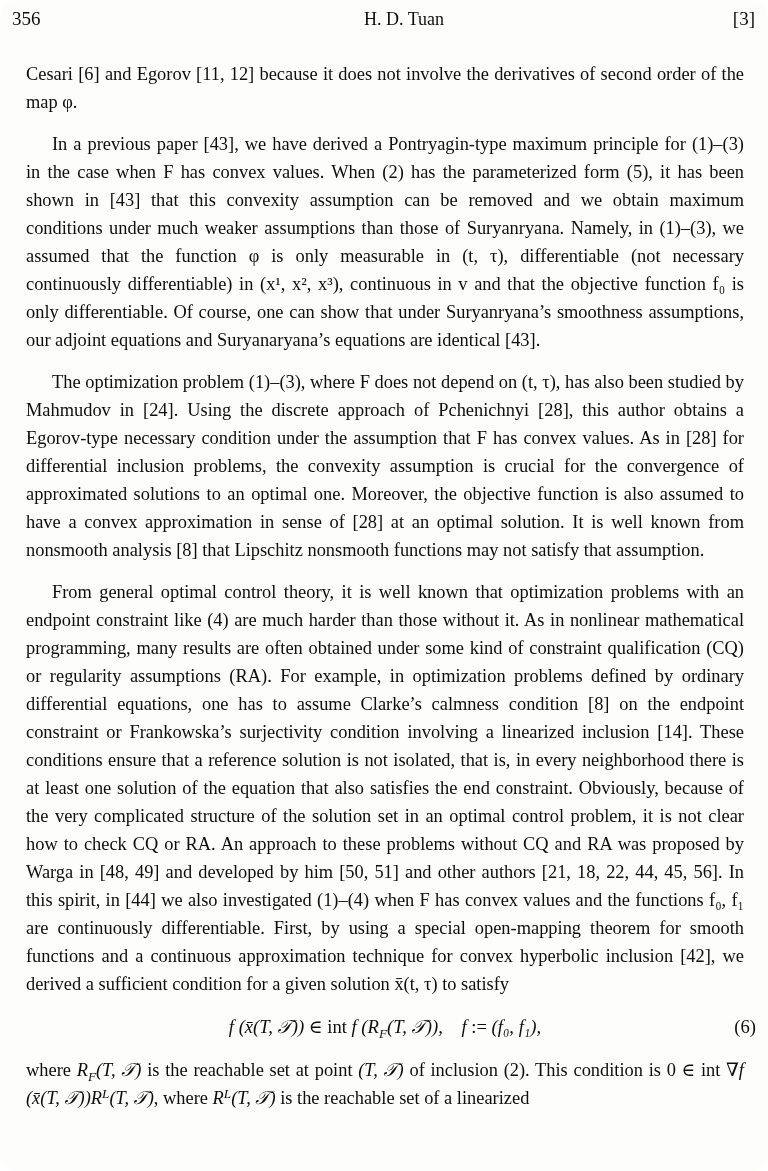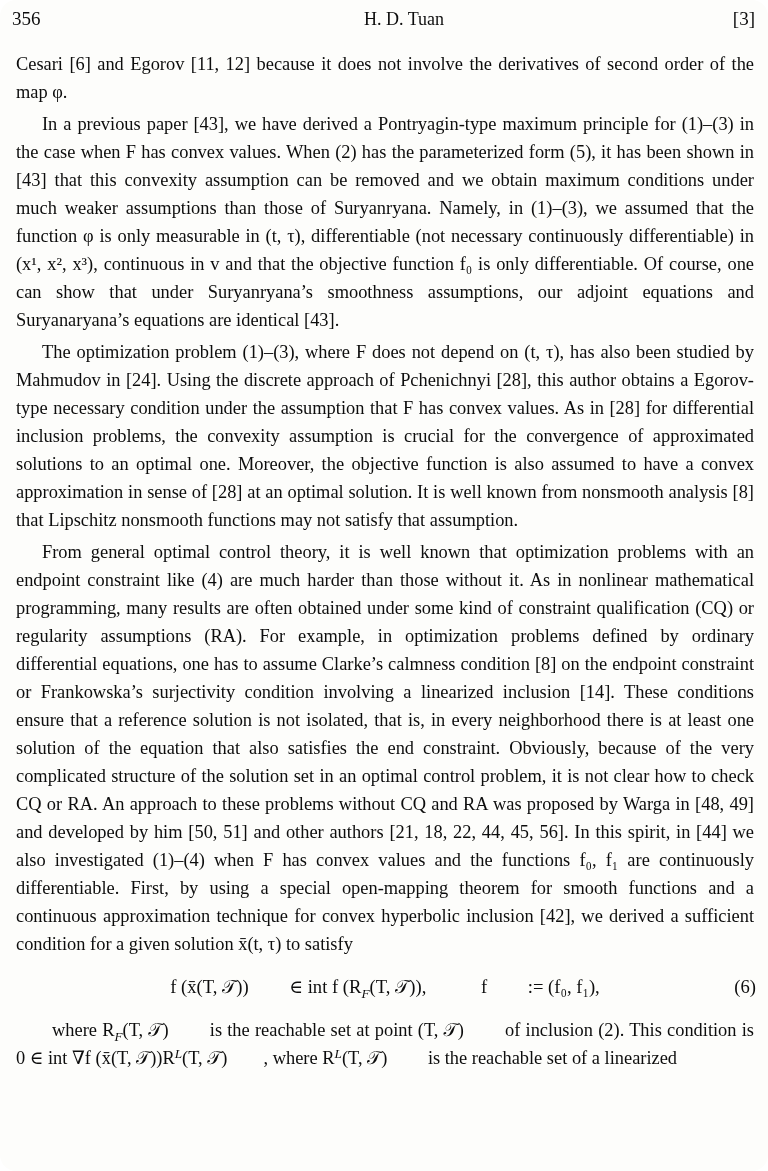--- a/index.html
+++ b/index.html
@@ -23,37 +23,37 @@
   }
   .pagehead .left  { justify-self: start; }
   .pagehead .mid   { justify-self: center; font-size: 18px; margin-left: 41px; }
   .pagehead .right { justify-self: end; }
   .bodytext {
     padding: 16px 10px 0 12px;
     font-size: 18.4px;
     line-height: 28px;
     text-align: justify;
   }
-  .bodytext p { margin: 4px; text-indent: 26px; }
+  .bodytext p { margin: 14px; text-indent: 26px; }
   .bodytext p.noindent { text-indent: 0; }
   .eqrow {
     position: relative;
     text-align: center;
     margin: 14px 0 14px;
     font-size: 18.6px;
     line-height: 30px;
   }
   .eqnum {
     position: absolute;
     right: 2px;
     top: 0;
     font-style: normal;
   }
-  .it { }
-  .rm { font-style: normal; padding-left: 36px; }
+  .it { font-style: italic; }
+  .rm { font-style: normal; }
   sub, sup { font-size: 72%; line-height: 0; font-style: italic; }
   sub { vertical-align: -0.35em; }
   sup { vertical-align: 0.45em; }
 </style>
 </head>
 <body>
 
 <div class="page">
 
   <div class="pagehead">

